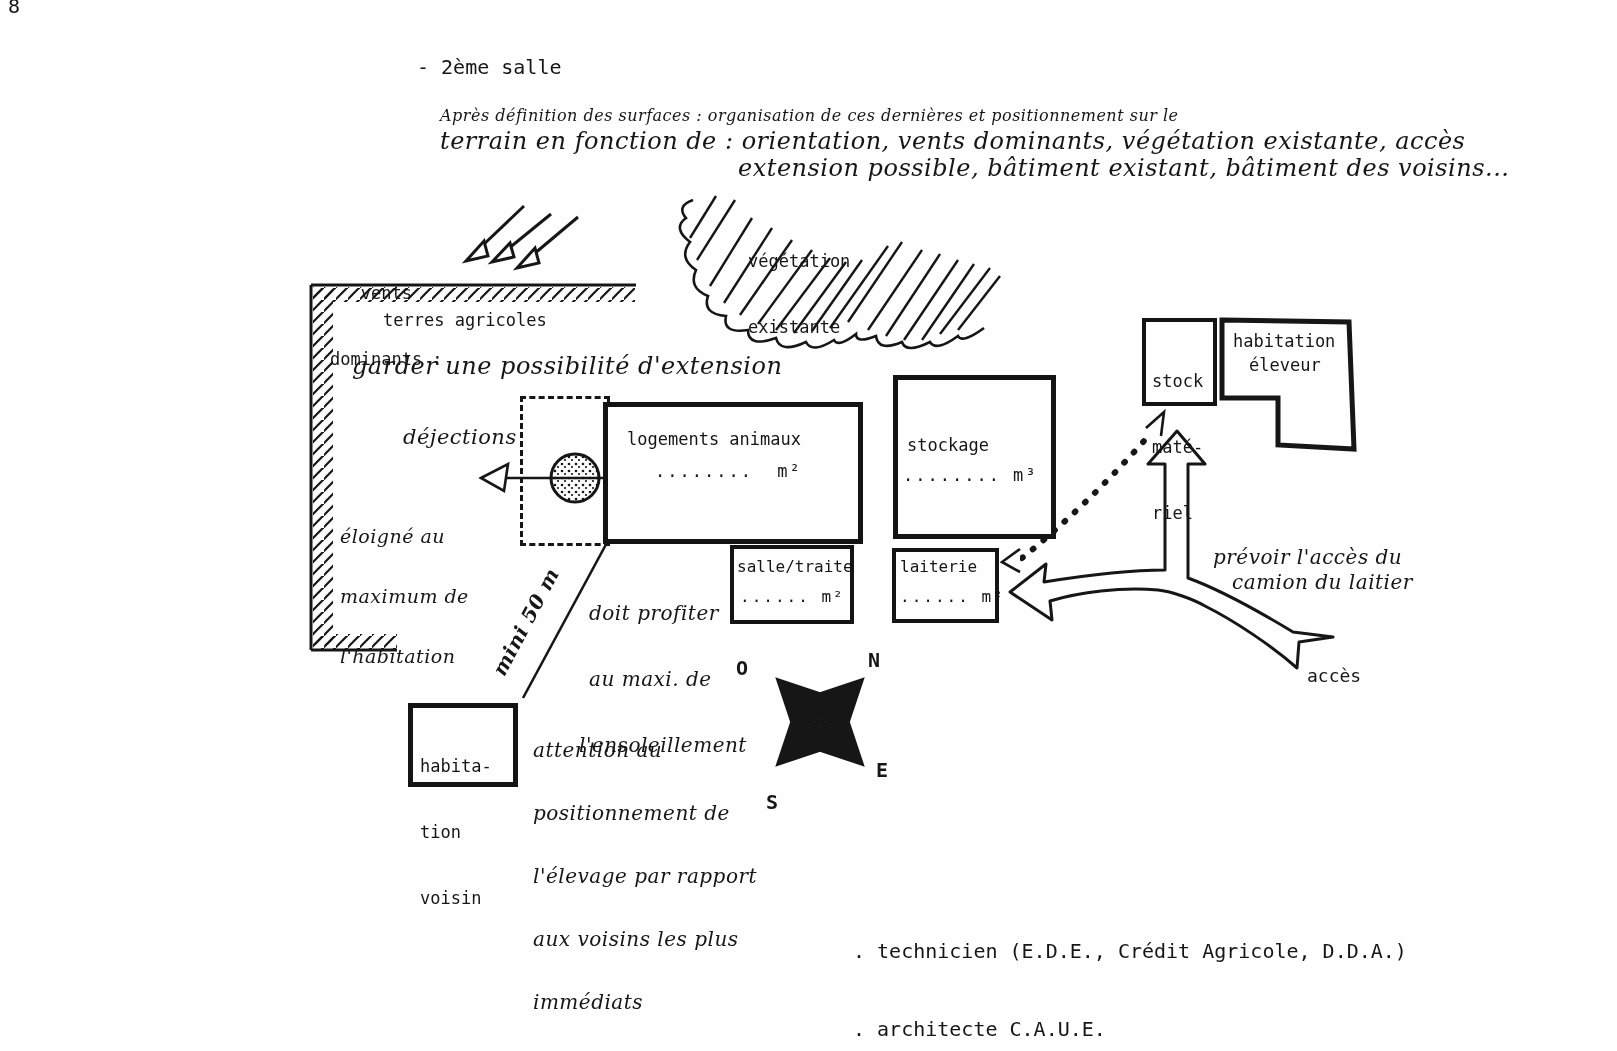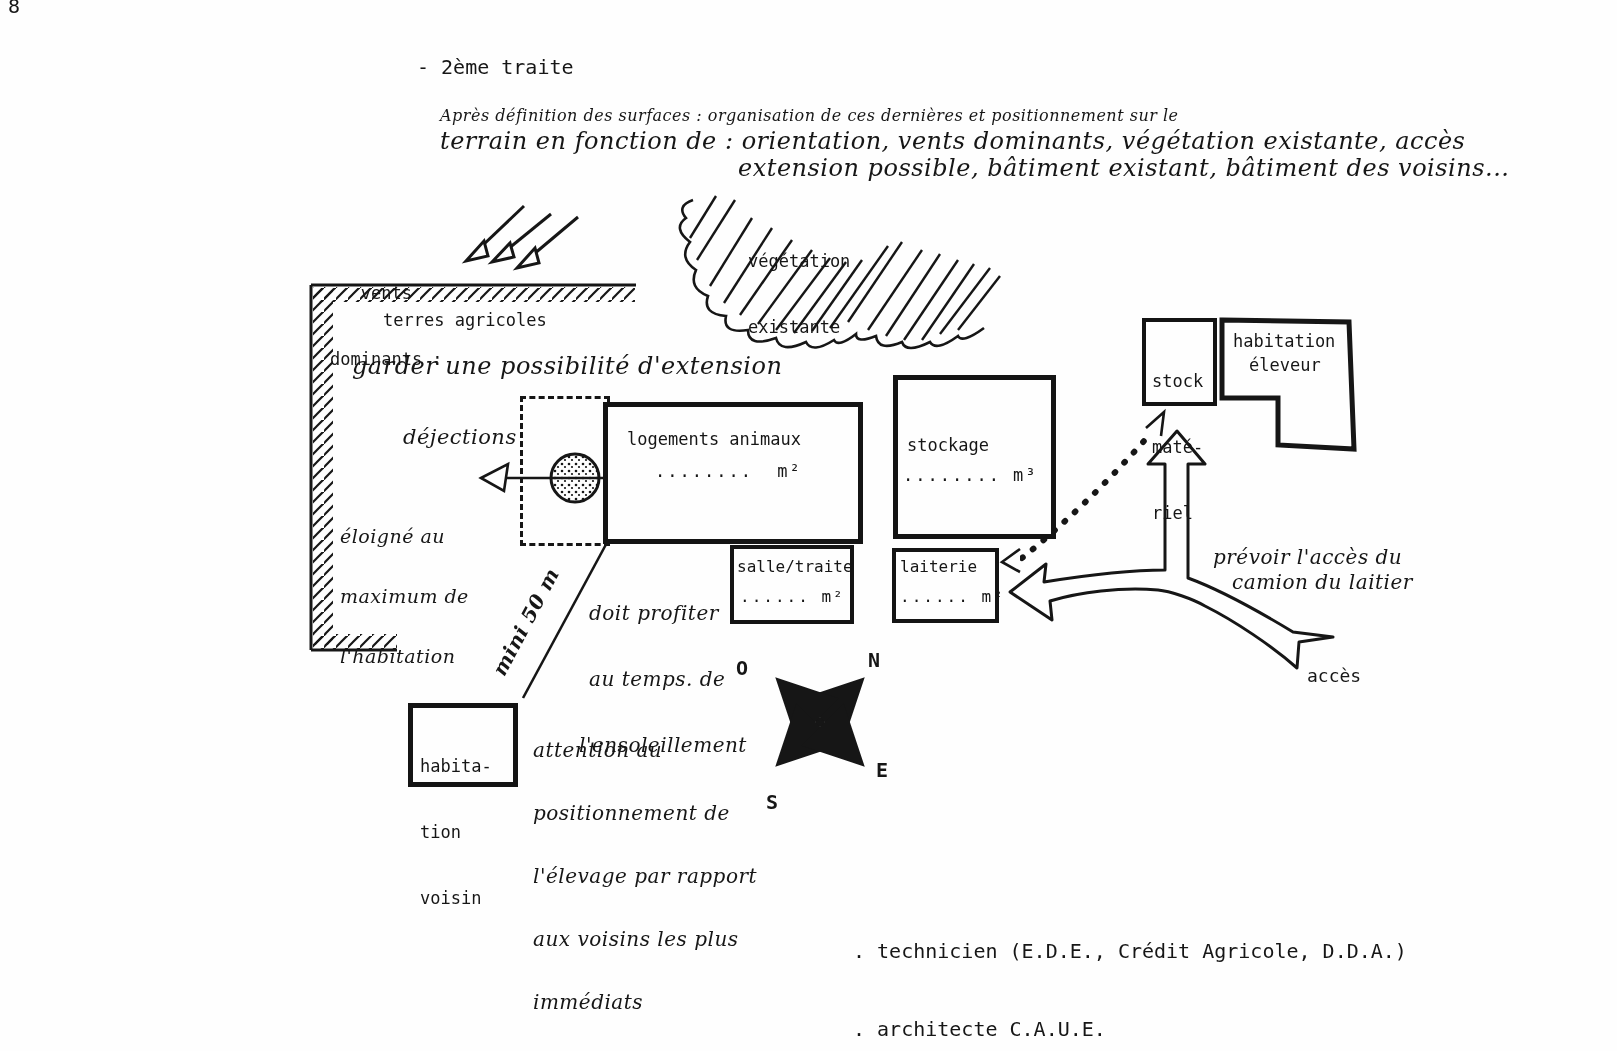--- a/index.html
+++ b/index.html
@@ -95,21 +95,21 @@
     <g stroke="#161616" stroke-width="6">
       <path d="M820,722 L852,690" marker-end="url(#tri)"></path>
       <path d="M820,722 L788,690" marker-end="url(#tri)"></path>
       <path d="M820,722 L788,754" marker-end="url(#tri)"></path>
       <path d="M820,722 L852,754" marker-end="url(#tri)"></path>
     </g>
   </svg>
 
   <div class="abs mono" style="left:8px;top:-6px;font-size:20px;">8</div>
 
-  <div class="abs mono" style="left:417px;top:55px;font-size:20px;">- 2ème traite</div>
+  <div class="abs mono" style="left:417px;top:55px;font-size:20px;">- 2ème salle</div>
   <div class="abs hand" style="left:440px;top:106px;font-size:16px;">Après définition des surfaces : organisation de ces dernières et positionnement sur le</div>
   <div class="abs hand" style="left:440px;top:127px;font-size:24px;">terrain en fonction de : orientation, vents dominants, végétation existante, accès</div>
   <div class="abs hand" style="left:738px;top:154px;font-size:24px;">extension possible, bâtiment existant, bâtiment des voisins...</div>
 
   <div class="abs mono" style="left:330px;top:238px;font-size:17px;line-height:22px;text-align:center;">
     <div>vents</div>
     <div>dominants :</div>
   </div>
 
   <div class="abs mono" style="left:383px;top:310px;font-size:17px;">terres agricoles</div>
@@ -127,21 +127,21 @@
     <div>maximum de</div>
     <div>l'habitation</div>
   </div>
 
   <div class="abs" style="left:520px;top:396px;width:90px;height:150px;border:3px dashed #161616;box-sizing:border-box;"></div>
 
   <div class="abs hand b" style="left:498px;top:662px;font-size:20px;transform:rotate(-62deg);transform-origin:left center;">mini 50 m</div>
 
   <div class="abs hand" style="left:589px;top:558px;font-size:20px;line-height:22px;">
     <div>doit profiter</div>
-    <div>au temps. de</div>
+    <div>au maxi. de</div>
     <div style="margin-left:-10px;">l'ensoleillement</div>
   </div>
 
   <div class="box" style="left:603px;top:402px;width:260px;height:142px;border-width:5px;"></div>
   <div class="boxlabel" style="left:627px;top:428px;">logements animaux</div>
   <div class="boxlabel" style="left:655px;top:460px;letter-spacing:2px;">........  m²</div>
 
   <div class="box" style="left:893px;top:375px;width:163px;height:164px;border-width:5px;"></div>
   <div class="boxlabel" style="left:907px;top:434px;">stockage</div>
   <div class="boxlabel" style="left:903px;top:464px;letter-spacing:2px;">........ m³</div>

